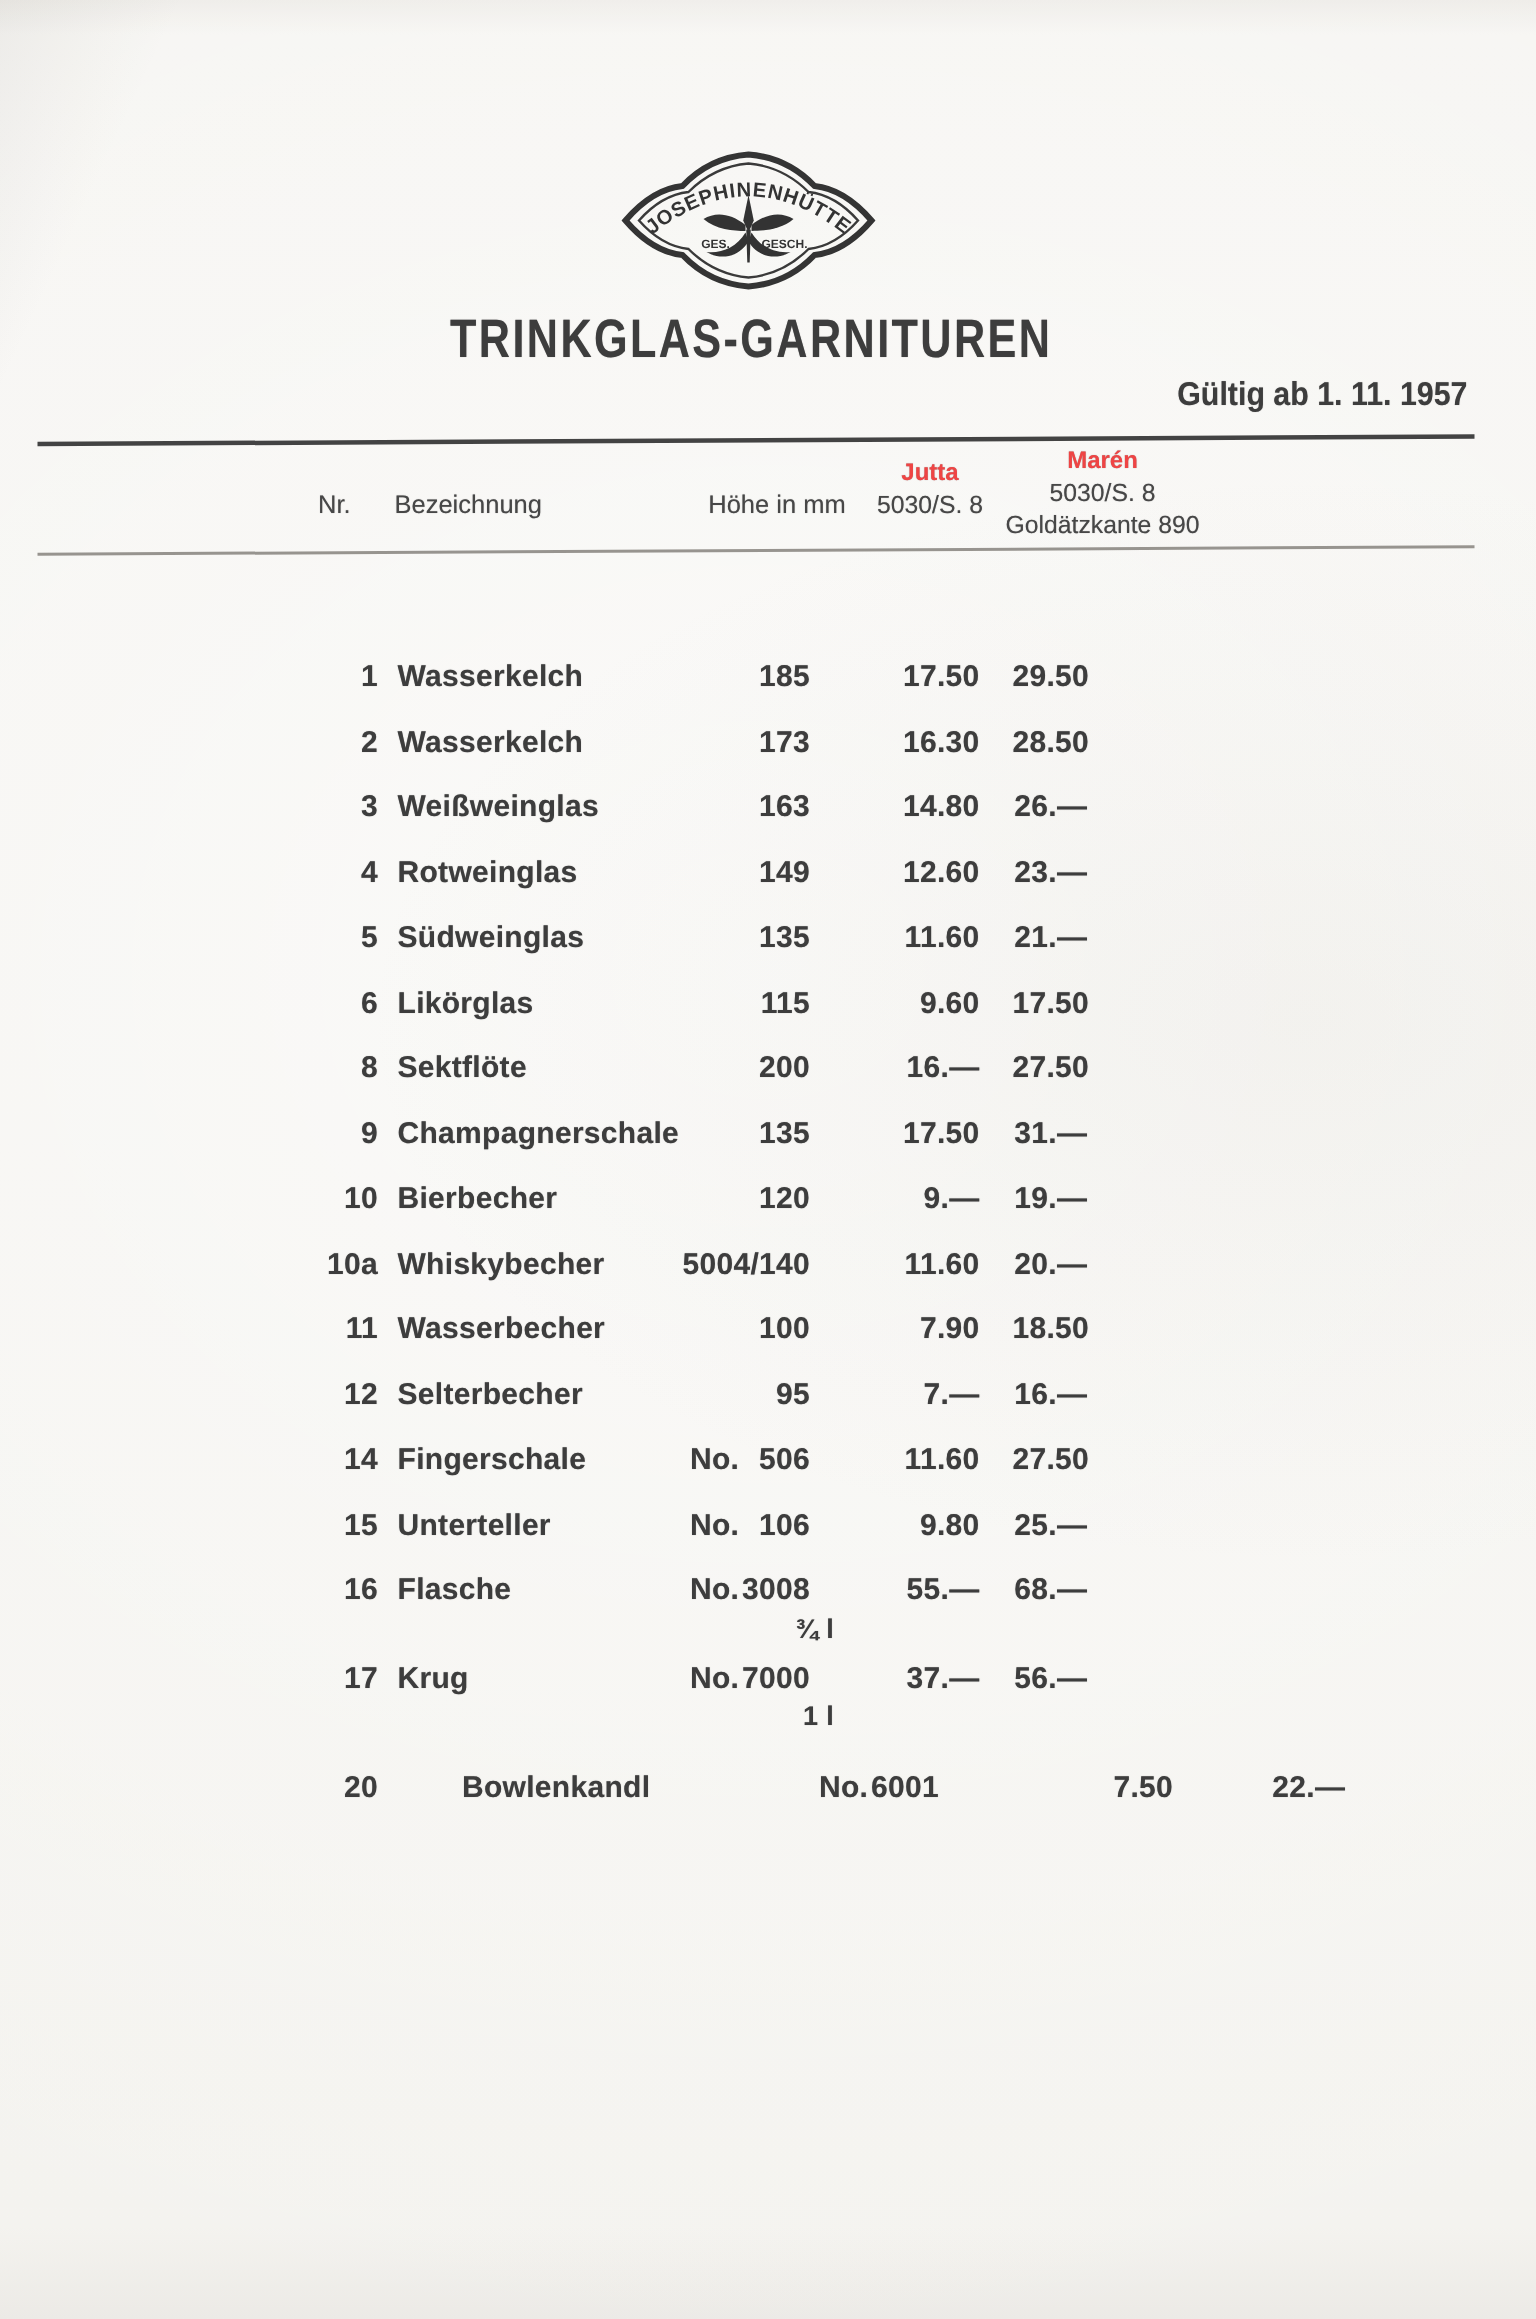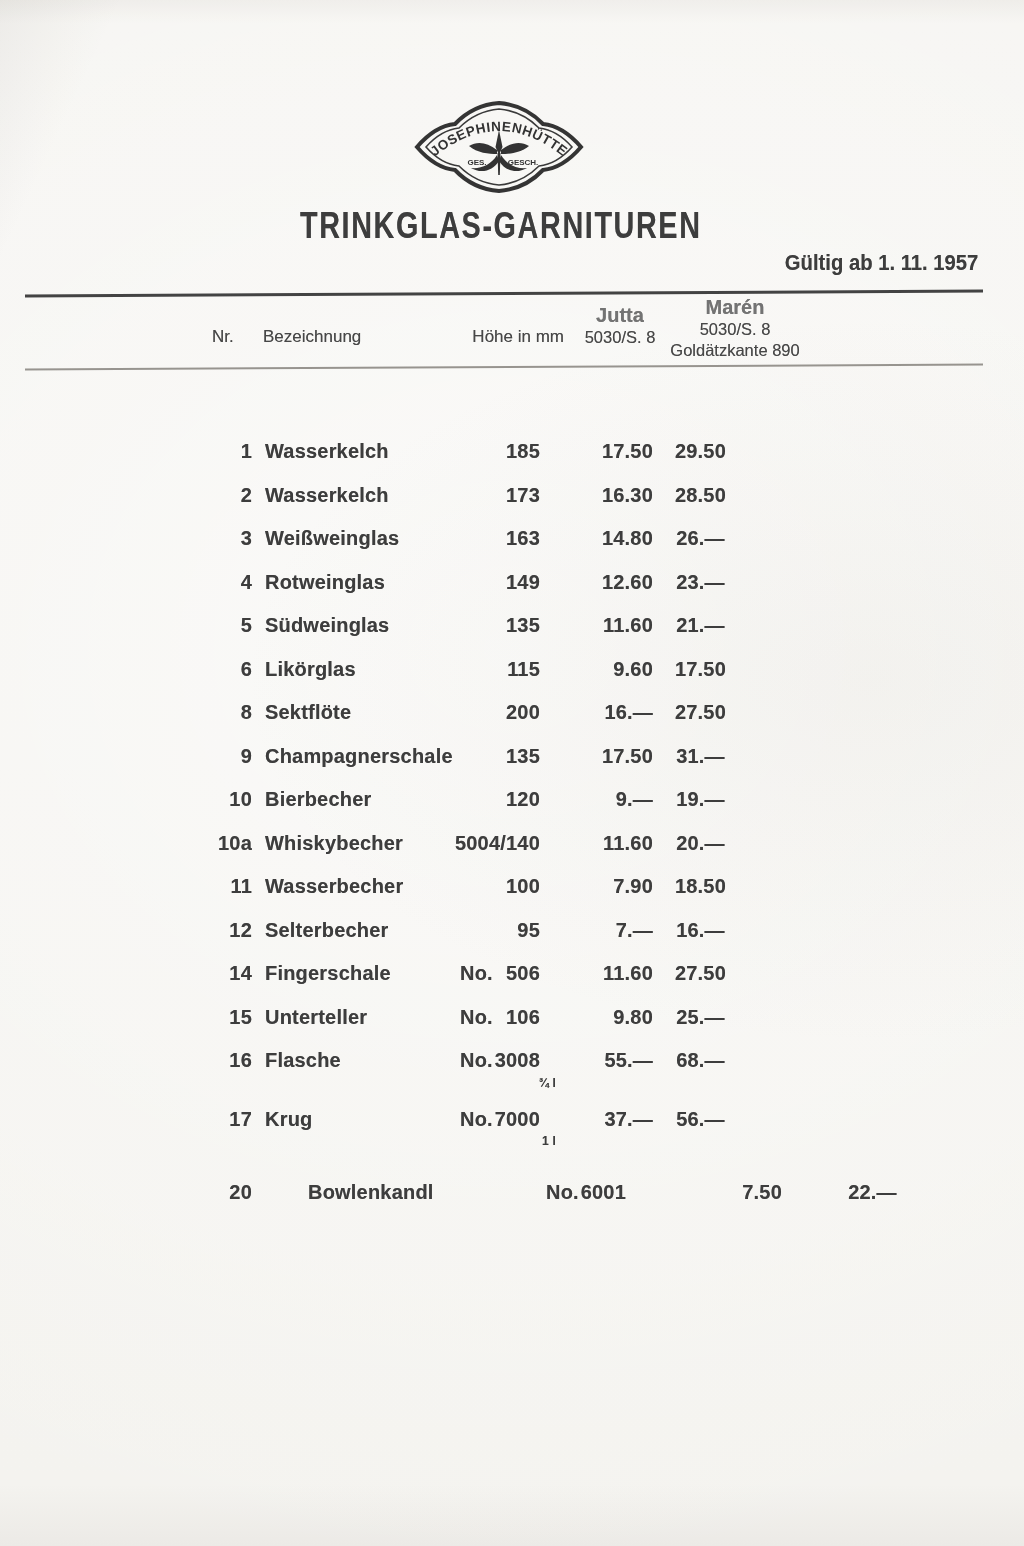--- a/index.html
+++ b/index.html
@@ -31,38 +31,38 @@
   }
 
   
   .rule1{position:absolute;left:25px;width:958px;top:292px;height:3px;background:#434343;transform:rotate(-0.3deg);}
   .rule2{position:absolute;left:25px;width:958px;top:366px;height:2px;background:#97948f;transform:rotate(-0.3deg);}
 
   
   .hdr{position:absolute;font-size:17px;color:#474747;white-space:nowrap;}
   .hdr-nr{left:212px;top:327px;}
   .hdr-name{left:263px;top:327px;}
-  .hdr-height{left:440px;width:124px;top:327px;text-align:right;}
+  .hdr-height{left:456px;width:124px;top:327px;text-align:center;}
   .hdr-jutta{left:555px;width:130px;top:304px;text-align:center;}
   .hdr-maren{left:640px;width:190px;top:296px;text-align:center;}
-  .hdr .colname{display:block;font-size:20px;font-weight:bold;color:#737373;line-height:23px;}
+  .hdr .colname{display:block;font-size:16px;font-weight:bold;color:#ef4444;line-height:23px;}
   .hdr .colsub{display:block;font-size:16.5px;line-height:21px;color:#474747;}
 
   
   .tbl{position:absolute;left:210px;top:430px;width:548px;font-size:20px;font-weight:bold;letter-spacing:.2px;}
   .row{height:43.5px;display:flex;align-items:center;white-space:nowrap;}
   .row.gap{margin-top:15px;gap:43px;}
   .c-nr{width:42px;text-align:right;flex:none;}
   .c-name{width:195px;margin-left:13px;flex:none;}
   .c-h{width:80px;flex:none;display:flex;justify-content:flex-end;}
   .h-prefix{margin-right:auto;}
   .c-jutta{width:113px;text-align:right;flex:none;}
   .c-maren{width:95px;text-align:center;flex:none;}
   .sub-line{height:22px;margin-top:-7px;padding-left:250px;display:flex;}
-  .sub-line span{display:block;width:96px;text-align:right;font-size:12px;}
+  .sub-line span{display:block;width:96px;text-align:right;font-size:18px;}
 </style>
 </head>
 <body>
 
 <svg class="logo" viewBox="0 0 172 100">
   <path d="M 4,50 Q 22,29 42,27 Q 60,8 86,6 Q 112,8 130,27 Q 150,29 168,50 Q 150,71 130,73 Q 112,92 86,94 Q 60,92 42,73 Q 22,71 4,50 Z" fill="none" stroke="#343434" stroke-width="4"></path>
   <path d="M 13,50 Q 28,33 46,31 Q 63,14 86,12 Q 109,14 126,31 Q 144,33 159,50 Q 144,67 126,69 Q 109,86 86,88 Q 63,86 46,69 Q 28,67 13,50 Z" fill="none" stroke="#3a3a3a" stroke-width="1.6"></path>
   <defs>
     <path id="brandArc" d="M 20,61 Q 86,7 152,61"></path>
   </defs>

